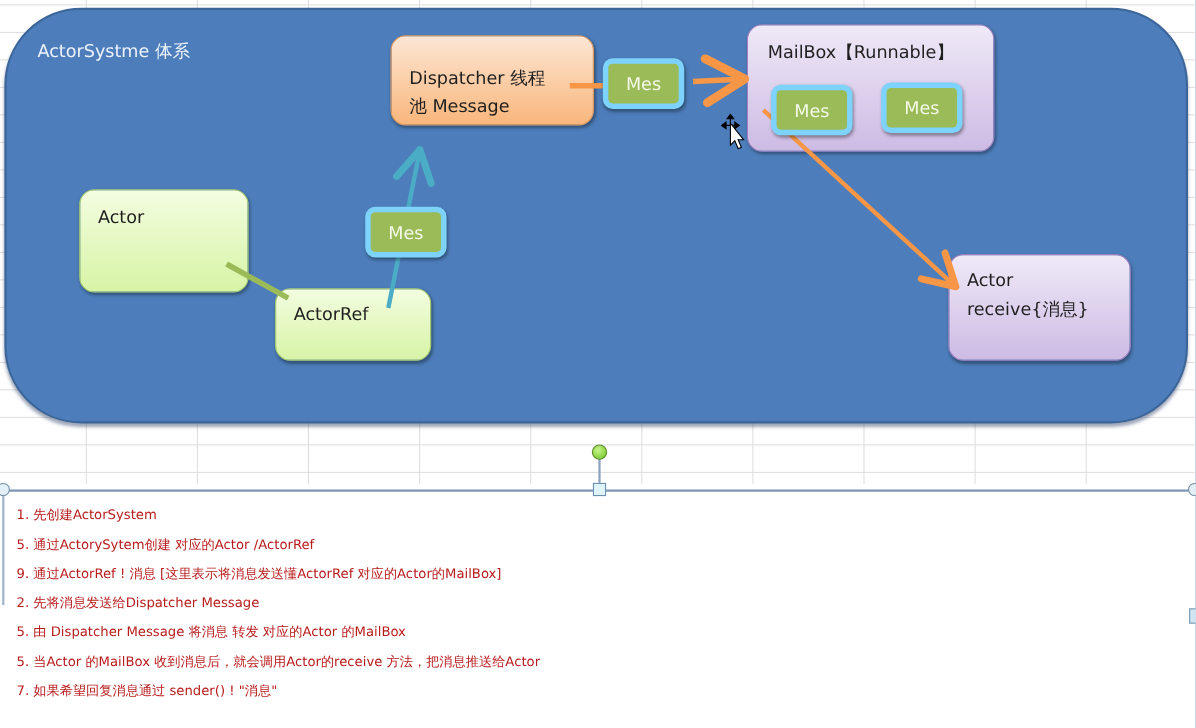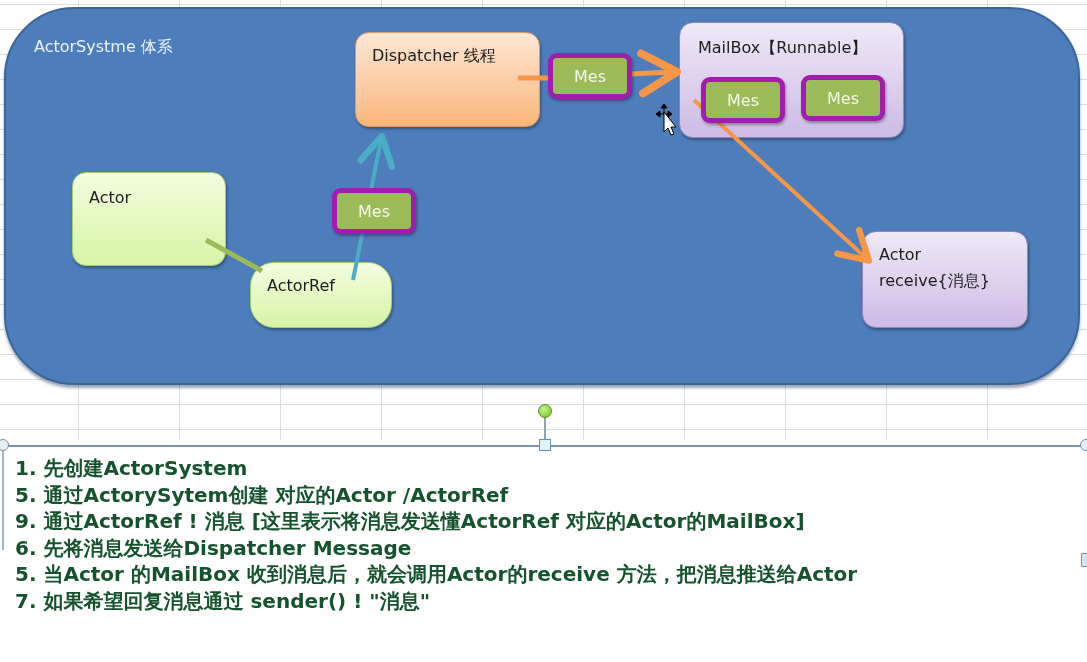--- a/index.html
+++ b/index.html
@@ -36,35 +36,35 @@
   }
   .orange-box {
     background: linear-gradient(#fde6d4, #f9b67c);
     border: 1px solid #e39a5a;
   }
   .purple-box {
     background: linear-gradient(#efe9f7, #cdbbe4);
     border: 1px solid #9b7fbf;
   }
   .mes {
-    position: absolute; box-sizing: border-box; width: 84px; height: 46px;
-    background: #a21caf; border-radius: 9px; padding: 5px;
+    position: absolute; box-sizing: border-box; width: 74px; height: 46px;
+    background: #7dd3fc; border-radius: 9px; padding: 5px;
     box-shadow: 1px 2px 3px rgba(0,0,0,.35);
   }
   .mes-inner {
     width: 100%; height: 100%; background: #9bbb59; border-radius: 4px;
     color: #f4f9e8; font-size: 16px; display: flex; align-items: center; justify-content: center;
   }
   svg.overlay { position: absolute; left: 0; top: 0; }
   .textbox {
     position: absolute; left: 4px; top: 445px; width: 1080px; height: 214px;
     border-top: 2px solid #7a94b4; box-sizing: border-box;
   }
   .steps { position: absolute; left: 15px; top: 455px; margin: 0; padding: 0; list-style: none; }
-  .steps li { font-size: 20px; line-height: 26.6px; color: #14532d; white-space: nowrap; font-weight: bold; }
+  .steps li { font-size: 12px; line-height: 26.6px; color: #b91c1c; white-space: nowrap; }
   .handle-line { position: absolute; left: 544px; top: 417px; width: 2px; height: 26px; background: #8aa3bd; }
   .handle-rot {
     position: absolute; left: 538px; top: 404px; width: 12px; height: 12px; border-radius: 50%;
     background: radial-gradient(circle at 40% 35%, #c6f58a, #6cc21e); border: 1px solid #5a8a2a;
   }
   .handle-sq {
     position: absolute; left: 539px; top: 439px; width: 10px; height: 10px;
     background: #dff3fb; border: 1px solid #6d8fb0;
   }
   .handle-circ {
@@ -86,26 +86,27 @@
 
 <div class="grid"></div>
 
 <div class="system"></div>
 <div class="system-title">ActorSystme 体系</div>
 
 <div class="box green-box" style="left:72px; top:172px; width:154px; height:94px;">
   <span>Actor</span>
 </div>
 
-<div class="box green-box" style="left:250px; top:262px; width:142px; height:66px; padding-top:10px;border-radius:24px;">
+<div class="box green-box" style="left:250px; top:262px; width:142px; height:66px; padding-top:10px;">
   <span>ActorRef</span>
 </div>
 
-<div class="box orange-box" style="left:355px; top:32px; width:185px; height:95px; padding-top:10px;">
+<div class="box orange-box" style="left:355px; top:32px; width:185px; height:82px; padding-top:25px;">
   <div>Dispatcher 线程</div>
+  <div>池 Message</div>
 </div>
 
 <div class="box purple-box" style="left:679px; top:12px; width:225px; height:116px; padding:12px 18px;margin-top:10px;">
   <span>MailBox【Runnable】</span>
 </div>
 
 <div class="box purple-box" style="left:862px; top:231px; width:166px; height:97px; padding:10px 16px;">
   <div>Actor</div>
   <div>receive{消息}</div>
 </div>
@@ -156,16 +157,17 @@
 <div class="handle-rot"></div>
 <div class="handle-sq"></div>
 <div class="handle-circ" style="left:-3px; top:439px;"></div>
 <div class="handle-circ" style="left:1080px; top:439px;"></div>
 <div class="handle-side"></div>
 
 <ul class="steps">
   <li>1. 先创建ActorSystem</li>
   <li>5. 通过ActorySytem创建 对应的Actor /ActorRef</li>
   <li>9. 通过ActorRef ! 消息  [这里表示将消息发送懂ActorRef 对应的Actor的MailBox]</li>
-  <li>6. 先将消息发送给Dispatcher Message</li>
+  <li>2. 先将消息发送给Dispatcher Message</li>
+  <li>5. 由 Dispatcher Message  将消息 转发 对应的Actor 的MailBox</li>
   <li>5. 当Actor 的MailBox 收到消息后，就会调用Actor的receive 方法，把消息推送给Actor</li>
   <li>7. 如果希望回复消息通过 sender() ! "消息"</li>
 </ul>
 
 </body></html>

